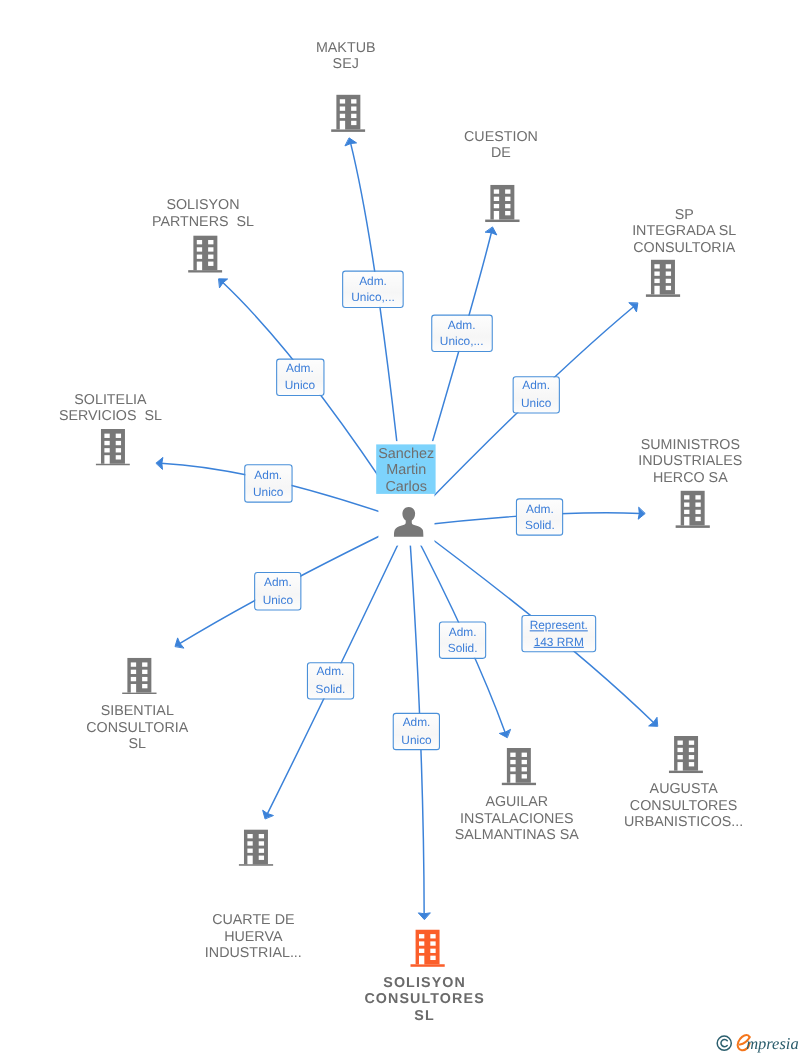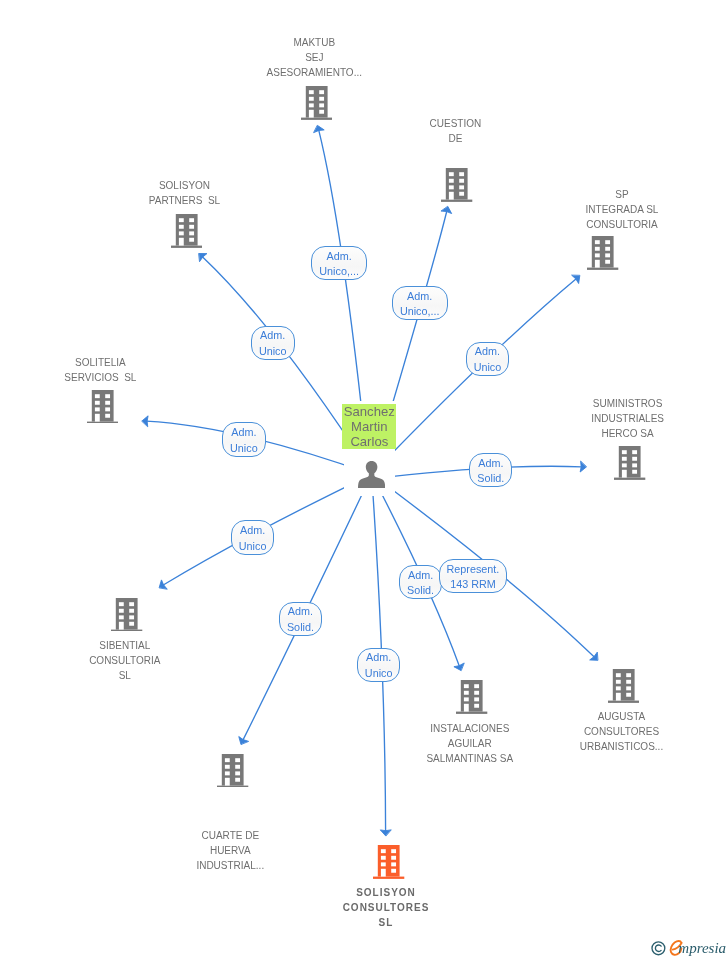--- a/index.html
+++ b/index.html
@@ -1,26 +1,26 @@
 <!DOCTYPE html>
 <html><head>
 <meta charset="utf-8">
 <style>
 html,body{margin:0;padding:0;background:#ffffff;}
 body{width:728px;height:960px;font-family:"Liberation Sans",sans-serif;position:relative;overflow:hidden;-webkit-font-smoothing:antialiased;text-rendering:optimizeLegibility;}
 #stage{position:absolute;left:0;top:0;width:728px;height:960px;background:#fff;overflow:hidden;}
 svg.graph{position:absolute;left:0;top:0;width:728px;height:960px;display:block;}
 .node{position:absolute;}
-.node-name{position:absolute;left:0;width:100%;text-align:center;color:#6f6f6f;font-size:10px;line-height:15.1px;white-space:pre;}
+.node-name{position:absolute;left:0;width:100%;text-align:center;color:#6f6f6f;font-size:13px;line-height:15.1px;white-space:pre;}
 .node-name.hl{font-weight:bold;color:#6a6a6a;letter-spacing:1px;}
-.edge-label{position:absolute;box-sizing:border-box;border:1.2px solid #4a90d9;border-radius:14px;
+.edge-label{position:absolute;box-sizing:border-box;border:1.2px solid #4a90d9;border-radius:3px;
   background:linear-gradient(180deg,#fdfdfd 0%,#f6f6f6 60%,#fcfcfc 100%);
   color:#3b7dd8;font-size:10.8px;line-height:15.6px;text-align:center;
   display:flex;flex-direction:column;justify-content:center;align-items:center;white-space:nowrap;padding-top:2.5px;}
-.center-name{position:absolute;text-align:center;color:#6f6f6f;font-size:13.1px;line-height:15.1px;white-space:pre;background:#bef264;}
+.center-name{position:absolute;text-align:center;color:#6f6f6f;font-size:13.1px;line-height:15.1px;white-space:pre;background:#7dd3fc;}
 .logo{position:absolute;text-align:center;}
 </style>
 </head>
 <body>
 
 <div id="stage">
 <svg class="graph" viewBox="0 0 728 960">
 <g stroke="#3b82d9" stroke-width="1.35" fill="none" shape-rendering="geometricPrecision">
 <path d="M368.60 474.30 Q343.61 231.11 318.63 129.62"></path>
 <path d="M371.60 474.30 Q431.57 272.73 446.89 210.73"></path>
@@ -55,21 +55,21 @@
         <rect x="7.90" y="4.20" width="4.85" height="3.95" fill="#ffffff"></rect>
         <rect x="18.20" y="4.20" width="4.85" height="3.95" fill="#ffffff"></rect>
         <rect x="7.90" y="10.80" width="4.85" height="3.95" fill="#ffffff"></rect>
         <rect x="18.20" y="10.80" width="4.85" height="3.95" fill="#ffffff"></rect>
         <rect x="7.90" y="17.40" width="4.85" height="3.95" fill="#ffffff"></rect>
         <rect x="18.20" y="17.40" width="4.85" height="3.95" fill="#ffffff"></rect>
         <rect x="7.90" y="23.80" width="4.85" height="7.80" fill="#ffffff"></rect>
         <rect x="18.20" y="23.80" width="4.85" height="3.95" fill="#ffffff"></rect>
       </svg>
     </div>
-<div class="node-name" style="left:194.30px;top:35.10px;width:240px;"><div>MAKTUB</div><div>SEJ</div><div>ASESORAMIENTO...</div></div>
+<div class="node-name" style="left:194.30px;top:35.10px;width:240px;"><div>MAKTUB</div><div>SEJ</div></div>
 <div class="node" style="left:441.25px;top:167.70px;width:31.3px;height:33.9px;">
       <svg width="31.3" height="33.9" viewBox="0 0 31.3 33.9" style="display:block">
         <rect x="4.80" y="0" width="21.80" height="31.60" fill="#787878"></rect>
         <rect x="0" y="31.60" width="31.30" height="2.30" fill="#787878"></rect>
         <rect x="7.90" y="4.20" width="4.85" height="3.95" fill="#ffffff"></rect>
         <rect x="18.20" y="4.20" width="4.85" height="3.95" fill="#ffffff"></rect>
         <rect x="7.90" y="10.80" width="4.85" height="3.95" fill="#ffffff"></rect>
         <rect x="18.20" y="10.80" width="4.85" height="3.95" fill="#ffffff"></rect>
         <rect x="7.90" y="17.40" width="4.85" height="3.95" fill="#ffffff"></rect>
         <rect x="18.20" y="17.40" width="4.85" height="3.95" fill="#ffffff"></rect>
@@ -175,21 +175,21 @@
         <rect x="7.90" y="4.20" width="4.85" height="3.95" fill="#ffffff"></rect>
         <rect x="18.20" y="4.20" width="4.85" height="3.95" fill="#ffffff"></rect>
         <rect x="7.90" y="10.80" width="4.85" height="3.95" fill="#ffffff"></rect>
         <rect x="18.20" y="10.80" width="4.85" height="3.95" fill="#ffffff"></rect>
         <rect x="7.90" y="17.40" width="4.85" height="3.95" fill="#ffffff"></rect>
         <rect x="18.20" y="17.40" width="4.85" height="3.95" fill="#ffffff"></rect>
         <rect x="7.90" y="23.80" width="4.85" height="7.80" fill="#ffffff"></rect>
         <rect x="18.20" y="23.80" width="4.85" height="3.95" fill="#ffffff"></rect>
       </svg>
     </div>
-<div class="node-name" style="left:349.80px;top:720.80px;width:240px;"><div>INSTALACIONES</div><div>AGUILAR</div><div>SALMANTINAS SA</div></div>
+<div class="node-name" style="left:349.80px;top:720.80px;width:240px;"><div>AGUILAR</div><div>INSTALACIONES</div><div>SALMANTINAS SA</div></div>
 <div class="node" style="left:217.25px;top:753.60px;width:31.3px;height:33.9px;">
       <svg width="31.3" height="33.9" viewBox="0 0 31.3 33.9" style="display:block">
         <rect x="4.80" y="0" width="21.80" height="31.60" fill="#787878"></rect>
         <rect x="0" y="31.60" width="31.30" height="2.30" fill="#787878"></rect>
         <rect x="7.90" y="4.20" width="4.85" height="3.95" fill="#ffffff"></rect>
         <rect x="18.20" y="4.20" width="4.85" height="3.95" fill="#ffffff"></rect>
         <rect x="7.90" y="10.80" width="4.85" height="3.95" fill="#ffffff"></rect>
         <rect x="18.20" y="10.80" width="4.85" height="3.95" fill="#ffffff"></rect>
         <rect x="7.90" y="17.40" width="4.85" height="3.95" fill="#ffffff"></rect>
         <rect x="18.20" y="17.40" width="4.85" height="3.95" fill="#ffffff"></rect>
@@ -253,21 +253,21 @@
       <div>Solid.</div>
     </div>
 <div class="edge-label" style="left:357.00px;top:647.50px;width:43.30px;height:34.30px;">
       <div>Adm.</div>
       <div>Unico</div>
     </div>
 <div class="edge-label" style="left:398.80px;top:565.10px;width:43.60px;height:34.10px;">
       <div>Adm.</div>
       <div>Solid.</div>
     </div>
-<div class="edge-label" style="left:439px;top:559.10px;width:67.90px;height:34.20px;">
+<div class="edge-label" style="left:474px;top:559.10px;width:67.90px;height:34.20px;text-decoration:underline;">
       <div>Represent.</div>
       <div>143 RRM</div>
     </div>
 <div class="logo" style="left:646px;top:937px;width:82px;height:23px;">
 <svg width="82" height="23" viewBox="0 0 82 23" style="display:block;overflow:visible">
  <g fill="none" stroke="#2c5f6e" stroke-width="1.35">
   <circle cx="12.4" cy="11.3" r="6.4"></circle>
   <path d="M15.1 13.4 a3.25 3.25 0 1 1 0.05 -4.25" stroke-linecap="round"></path>
  </g>
  <g fill="none" stroke="#f4761c" stroke-width="1.85" stroke-linecap="round">

